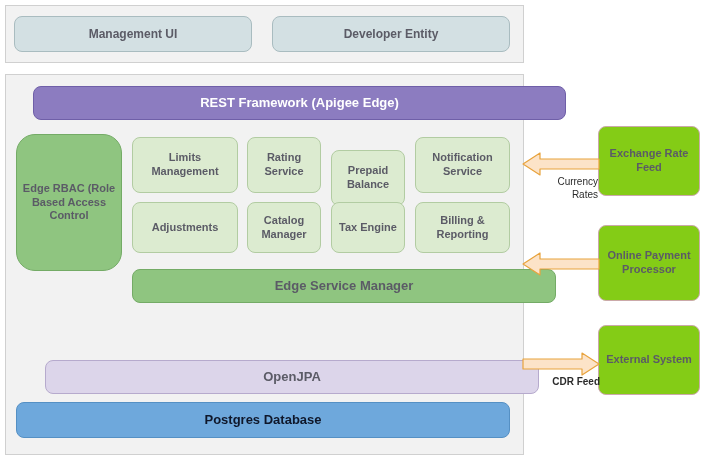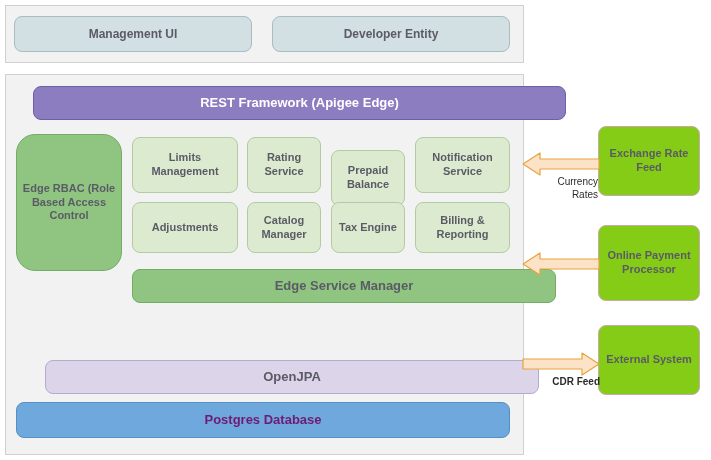--- a/index.html
+++ b/index.html
@@ -33,21 +33,21 @@
     padding: 16px 4px;
   }
   .node span { display: block; width: 100%; }
 
   .node-topbar   { background: #d3e0e3; border: 1px solid #a9bcc0; font-size: 12px; }
   .node-rest     { background: #8c7cc0; border: 1px solid #6f5fa8; color: #ffffff; font-size: 13px; }
   .node-rbac     { background: #8fc580; border: 1px solid #74ab66; }
   .node-service  { background: #dcebd0; border: 1px solid #b2ccA2; }
   .node-esm      { background: #8fc580; border: 1px solid #74ab66; font-size: 13px; }
   .node-lav      { background: #dcd5ea; border: 1px solid #b6aacd; font-size: 13px; }
-  .node-db       { background: #6ea8dc; border: 1px solid #5590c4; color: #701a75; font-size: 13px; }
+  .node-db       { background: #6ea8dc; border: 1px solid #5590c4; color: #0f172a; font-size: 13px; }
   .node-ext      { background: #84cc16; border: 1px solid #cba9a9; font-size: 11px; justify-content: center; }
 
   
   .arrow { position: absolute; }
   .arrow svg { display: block; }
   .arrow-label {
     position: absolute;
     font-size: 10px;
     line-height: 1.25;
     color: #2b2b2b;

